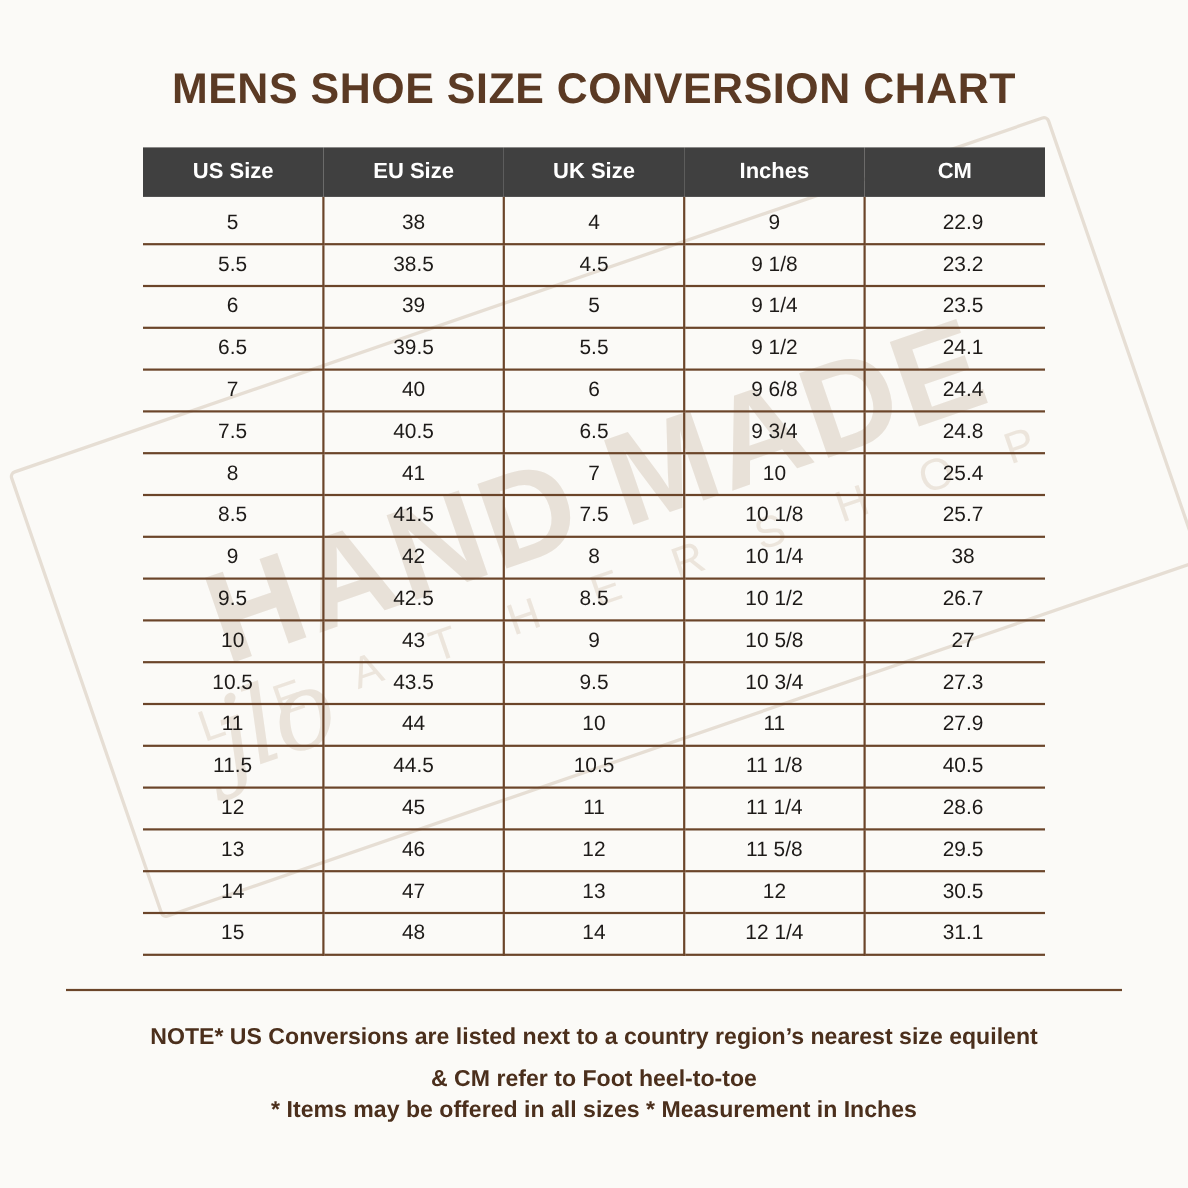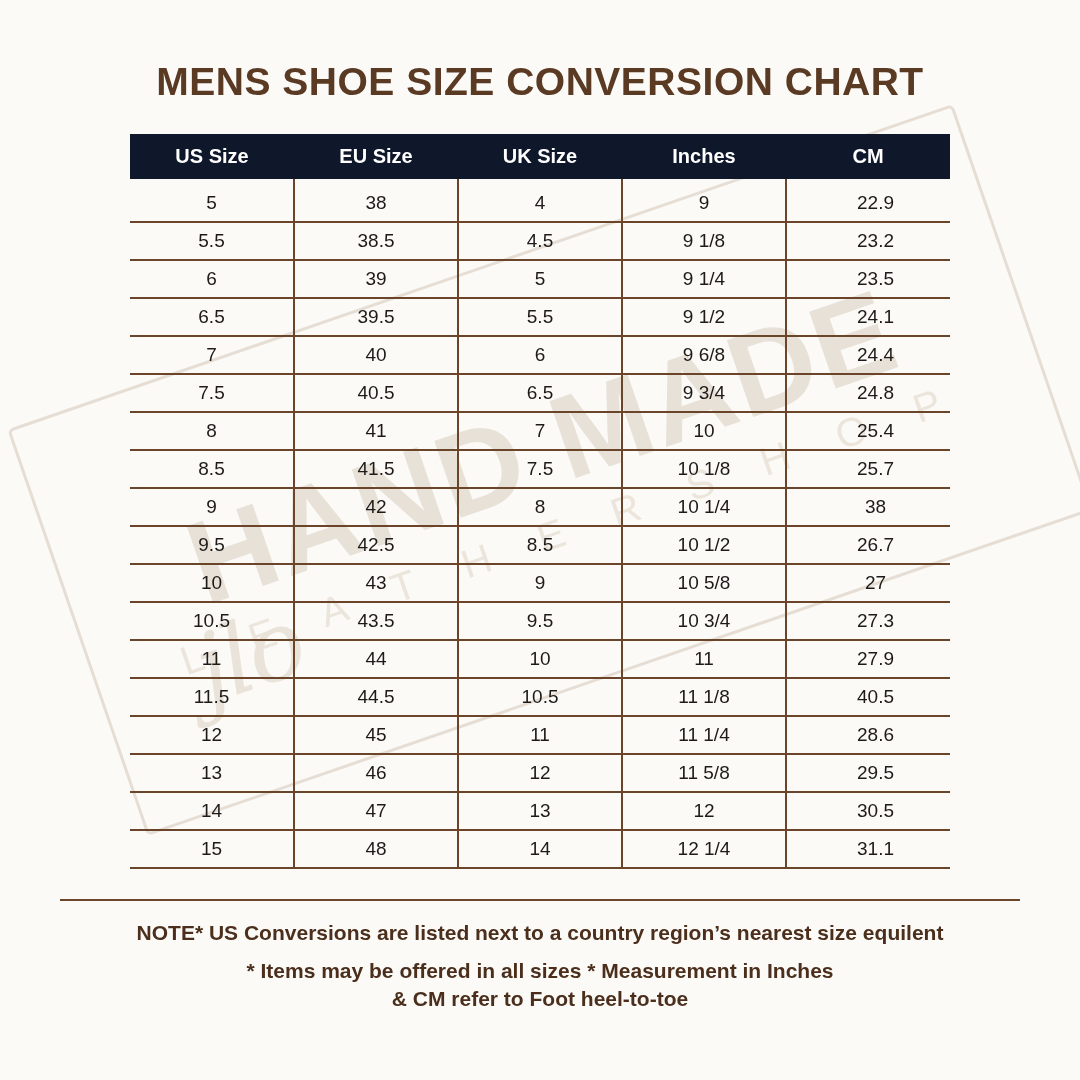--- a/index.html
+++ b/index.html
@@ -97,21 +97,21 @@
     margin: 6px 0 30px 0;
   }
 
   table.chart {
     width: 820px;
     margin: 0 auto;
     border-collapse: collapse;
     table-layout: fixed;
   }
   table.chart thead th {
-    background: #0f172a;
+    background: #404040;
     color: #ffffff;
     font-size: 20px;
     font-weight: bold;
     padding: 11px 0;
     text-align: center;
   }
   table.chart tbody td {
     font-size: 19px;
     text-align: center;
     padding: 7px 0;
@@ -127,21 +127,21 @@
     padding-top: 13px;
   }
 
   .footer-rule {
     width: 960px;
     margin: 30px auto 0 auto;
     border-top: 2px solid #6b452a;
   }
   .notes {
     width: 960px;
-    margin: 0 auto;
+    margin: 10px auto;
     padding-top: 20px;
     text-align: center;
     color: #4b2f1c;
     font-weight: bold;
   }
   .note-1 { font-size: 21px; margin-bottom: 12px; }
   .note-2 { font-size: 21px; line-height: 1.35; }
 </style>
 </head>
 <body>
@@ -298,17 +298,17 @@
           <td>12 1/4</td>
           <td>31.1</td>
         </tr>
       </tbody>
   </table>
 
   <div class="footer-rule"></div>
 
   <div class="notes">
     <div class="note-1">NOTE* US Conversions are listed next to a country region’s nearest size equilent</div>
+    <div class="note-2">&amp; CM refer to Foot heel-to-toe</div>
     <div class="note-2">* Items may be offered in all sizes * Measurement in Inches</div>
-    <div class="note-2">&amp; CM refer to Foot heel-to-toe</div>
   </div>
 
 </div>
 
 </body></html>

